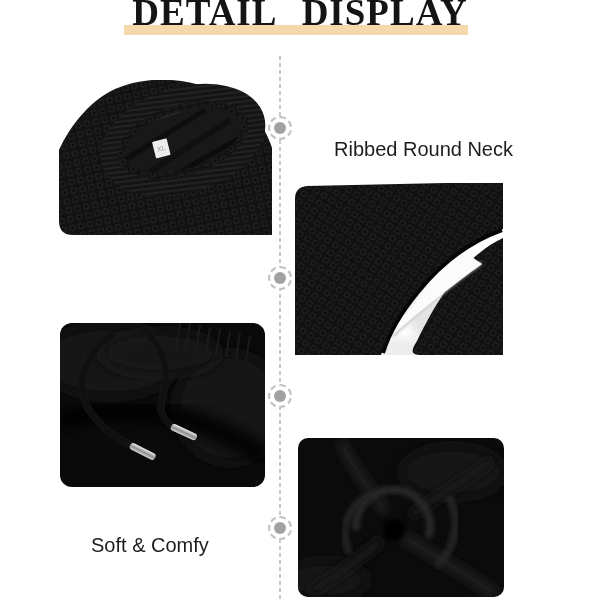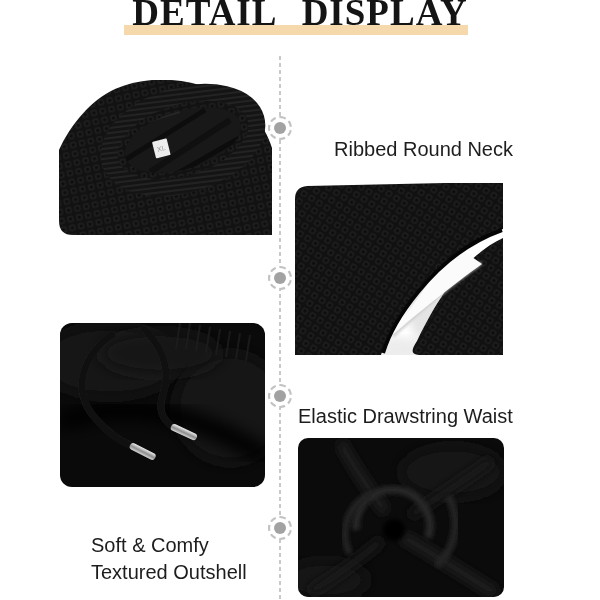--- a/index.html
+++ b/index.html
@@ -58,26 +58,22 @@
   <span class="dot-marker dot-3">
       <span class="dot-inner"></span>
     </span>
   <span class="dot-marker dot-4">
       <span class="dot-inner"></span>
     </span>
 
   <p class="feature f-1">
     <span>Ribbed Round Neck</span>
   </p>
-  <p class="feature f-3">
-    <span>Elastic Drawstring Waist</span>
-  </p>
   <p class="feature f-4">
     <span>Soft &amp; Comfy</span>
-    <span>Textured Outshell</span>
   </p>
 
   <figure class="photo p1">
     <svg viewBox="0 0 217 155" width="217" height="155">
       <defs>
         <pattern id="wf1" width="9" height="9" patternUnits="userSpaceOnUse" patternTransform="rotate(-12)">
           <rect width="9" height="9" fill="#121212"></rect>
           <rect x="1" y="1" width="6.5" height="6.5" rx="2" fill="#1e1e1e"></rect>
           <rect x="2.8" y="2.8" width="3" height="3" rx="1" fill="#0d0d0d"></rect>
         </pattern>

